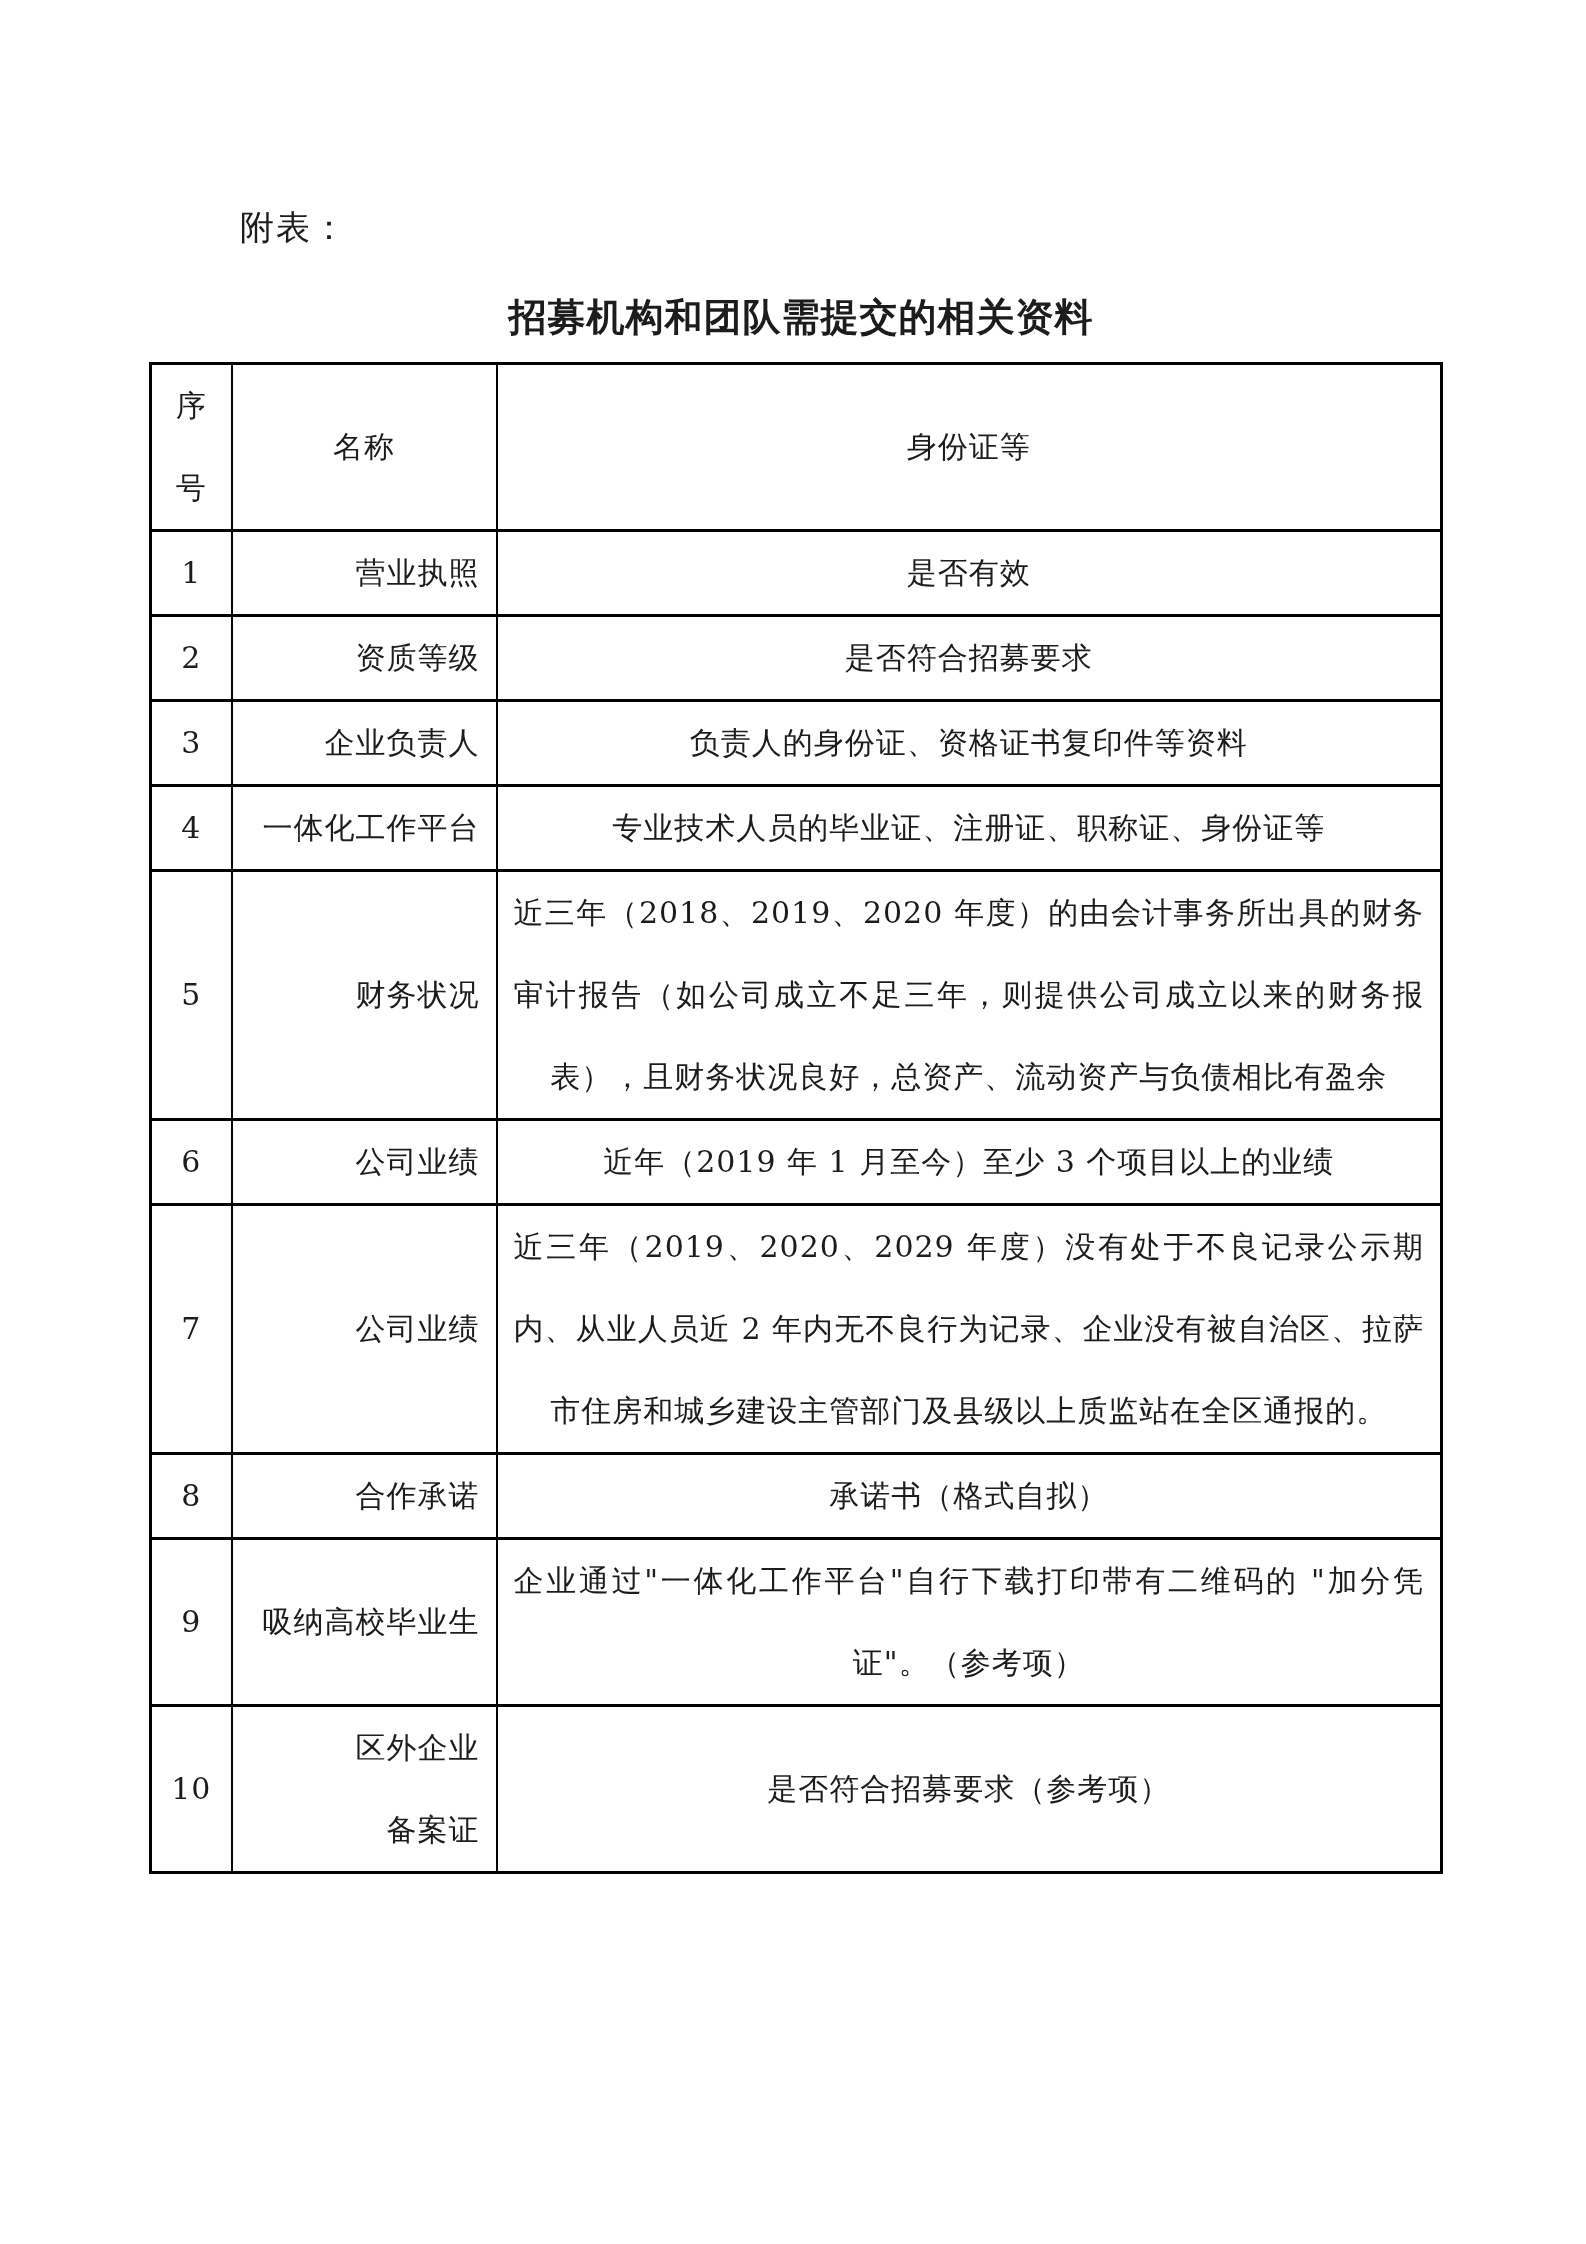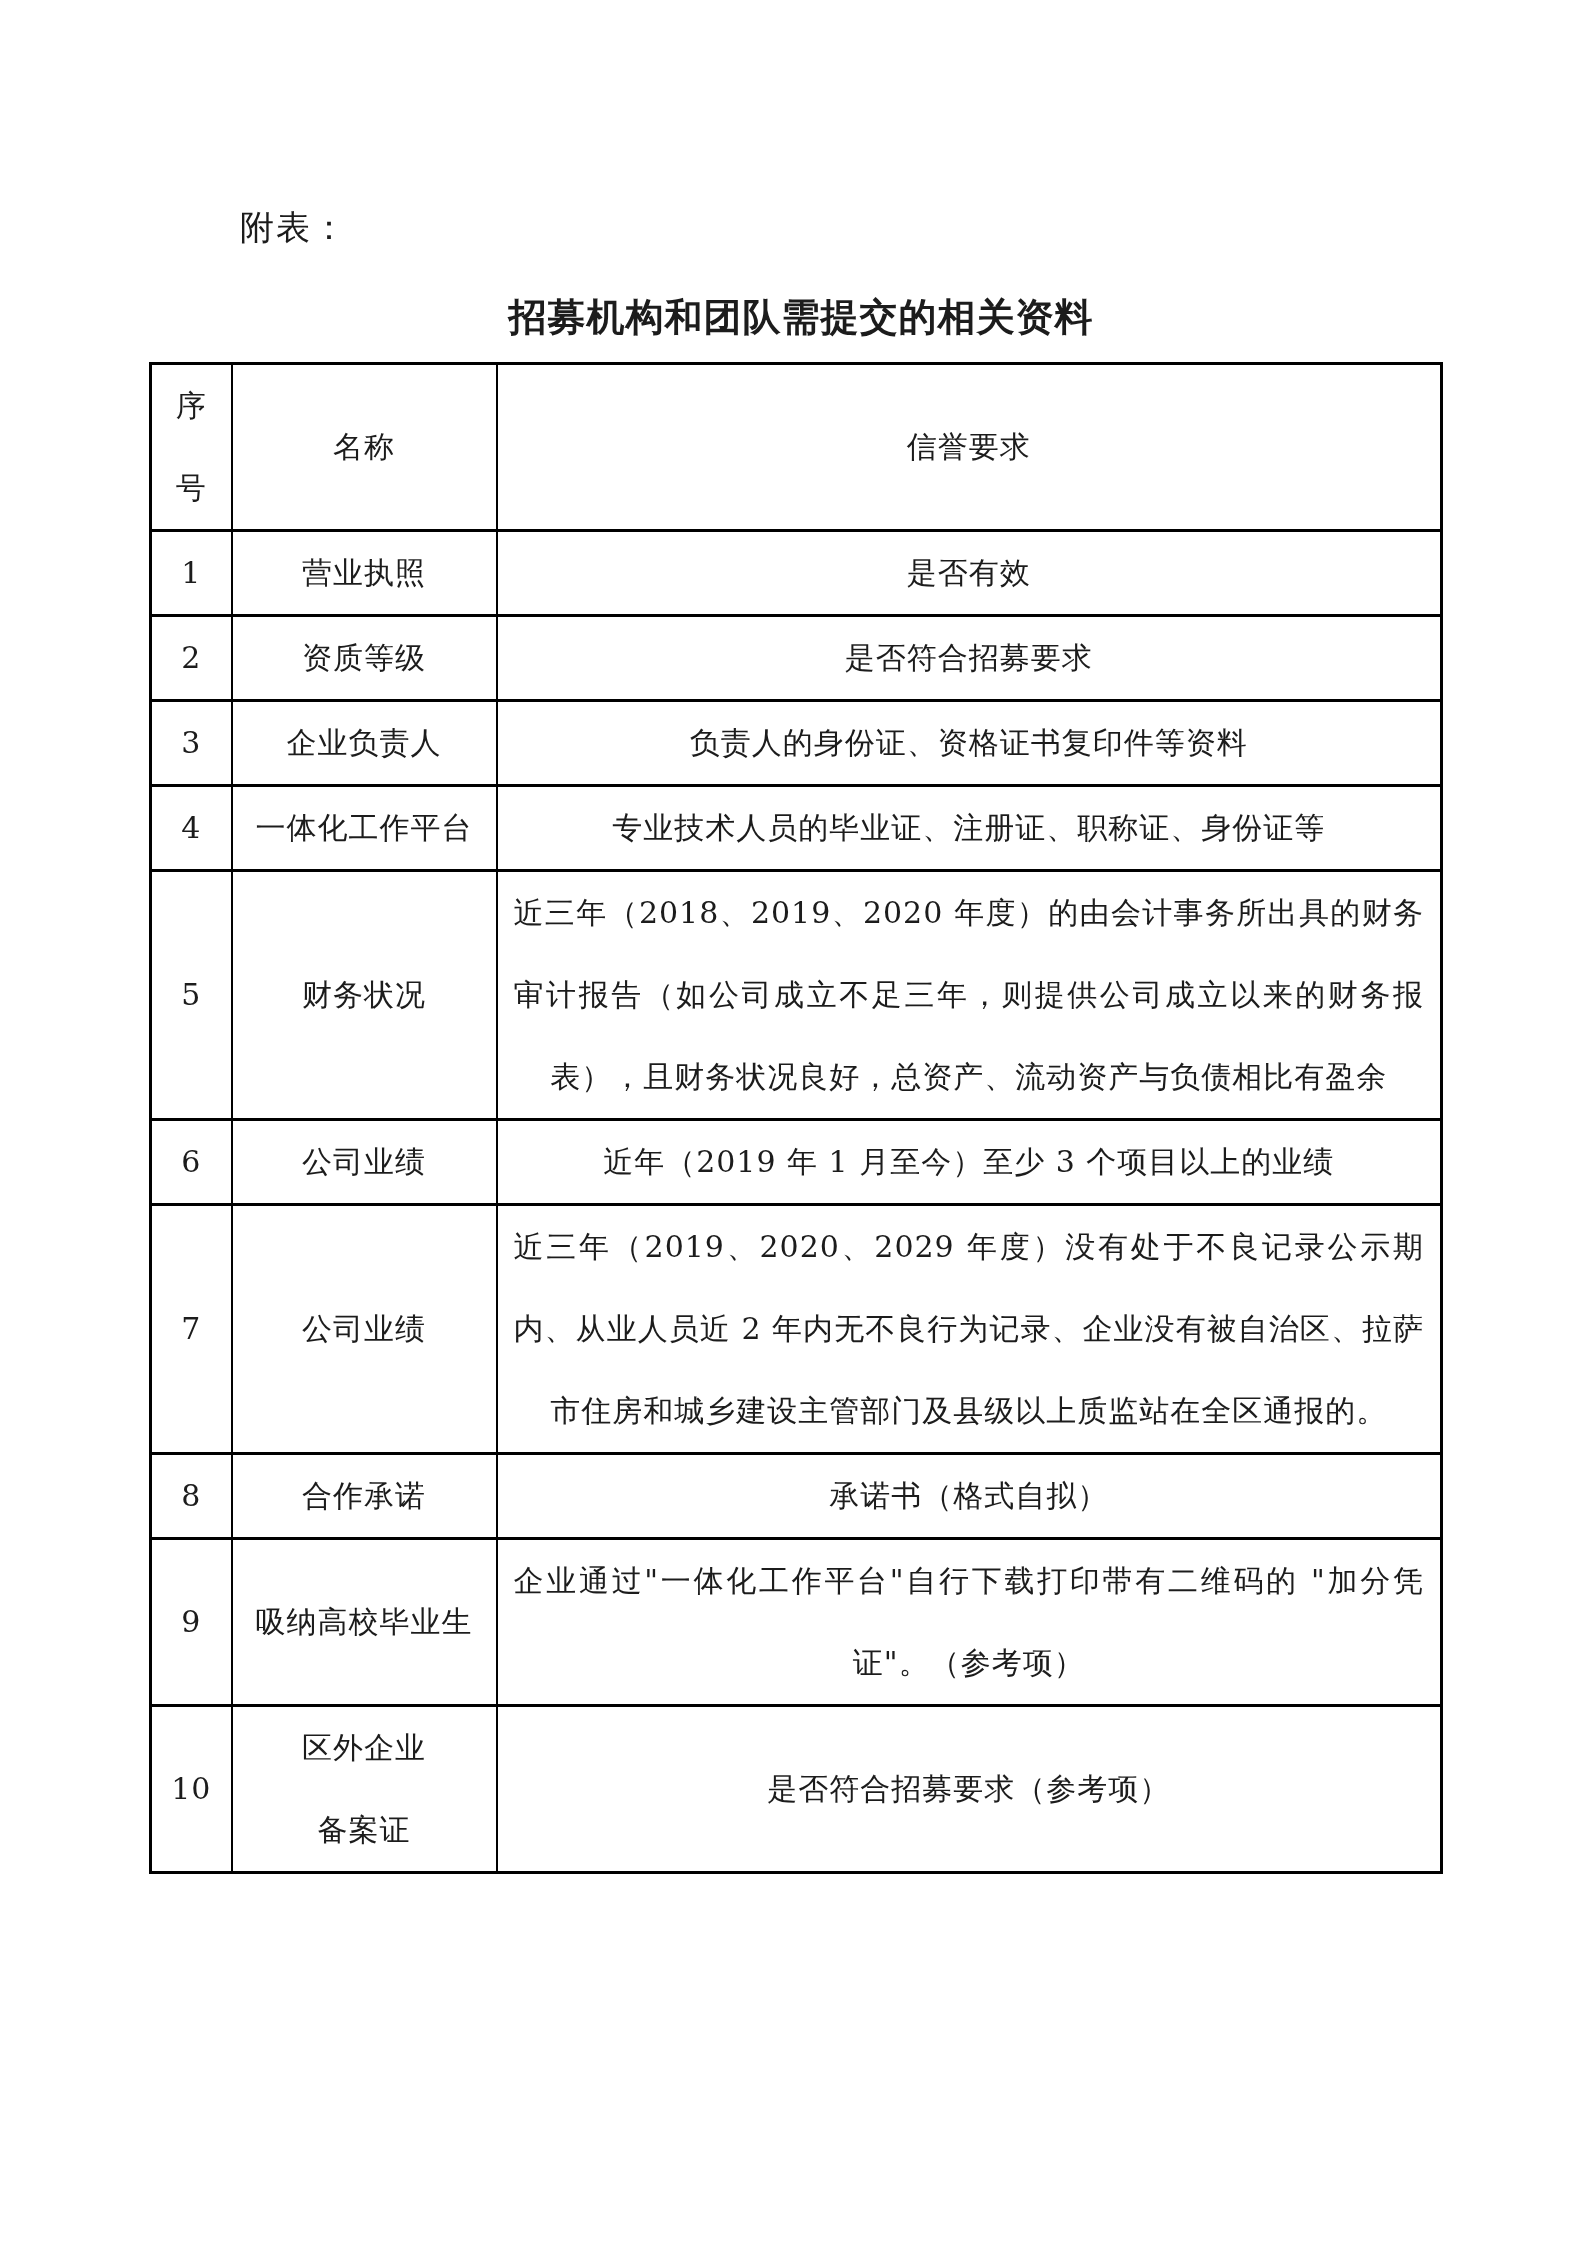--- a/index.html
+++ b/index.html
@@ -51,21 +51,21 @@
     vertical-align: middle;
     line-height: 82px;
     padding: 0 16px;
     letter-spacing: 1px;
   }
   .doc-table thead th {
     text-align: center;
     white-space: pre-line;
   }
   td.cell-no { text-align: center; }
-  td.cell-name { text-align: center; white-space: pre-line; }
+  td.cell-name { text-align: right; white-space: pre-line; }
   td.cell-content {
     text-align: justify;
     text-align-last: center;
   }
 </style>
 </head>
 <body>
 
 <div class="page">
 
@@ -77,21 +77,21 @@
     <colgroup>
       <col class="c1">
       <col class="c2">
       <col class="c3">
     </colgroup>
     <thead>
       <tr>
         <th>序
 号</th>
         <th>名称</th>
-        <th>信誉要求</th>
+        <th>身份证等</th>
       </tr>
     </thead>
     <tbody id="table-body">
         <tr>
           <td class="cell-no">1</td>
           <td class="cell-name">营业执照</td>
           <td class="cell-content">是否有效</td>
         </tr>
         <tr>
           <td class="cell-no">2</td>

